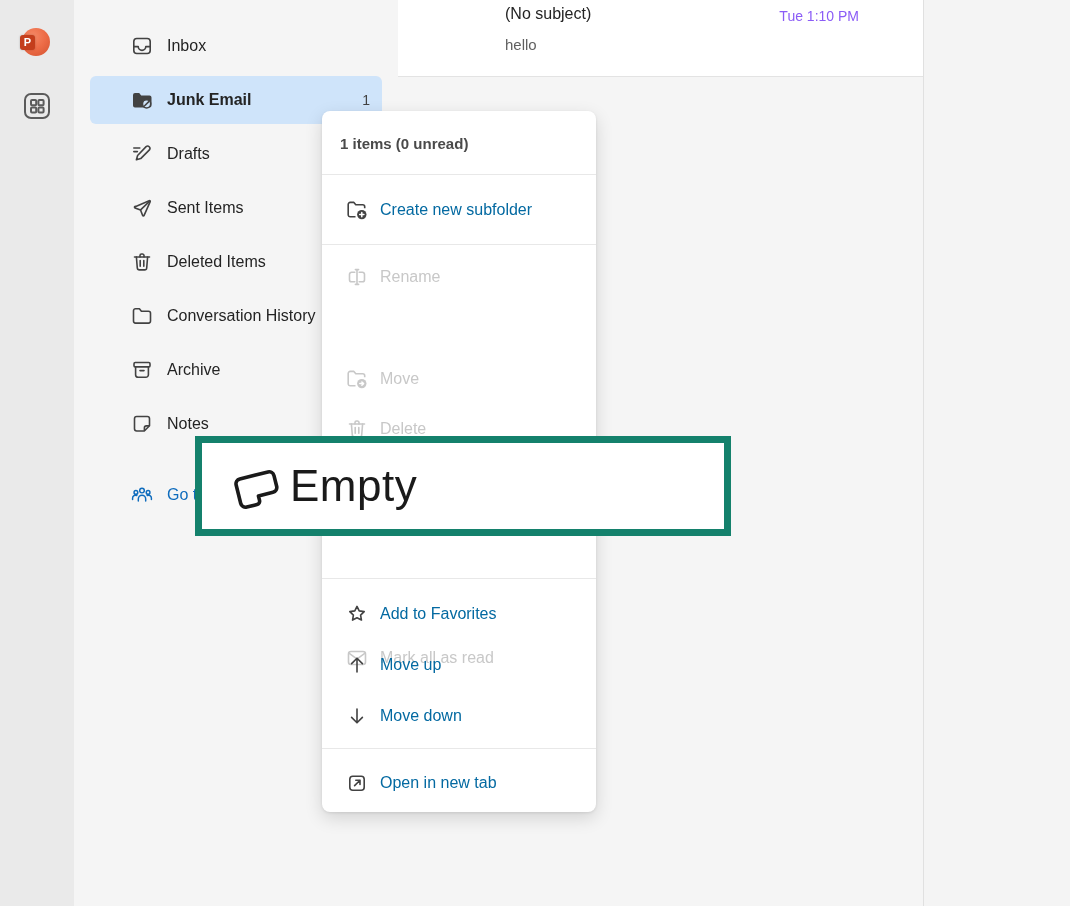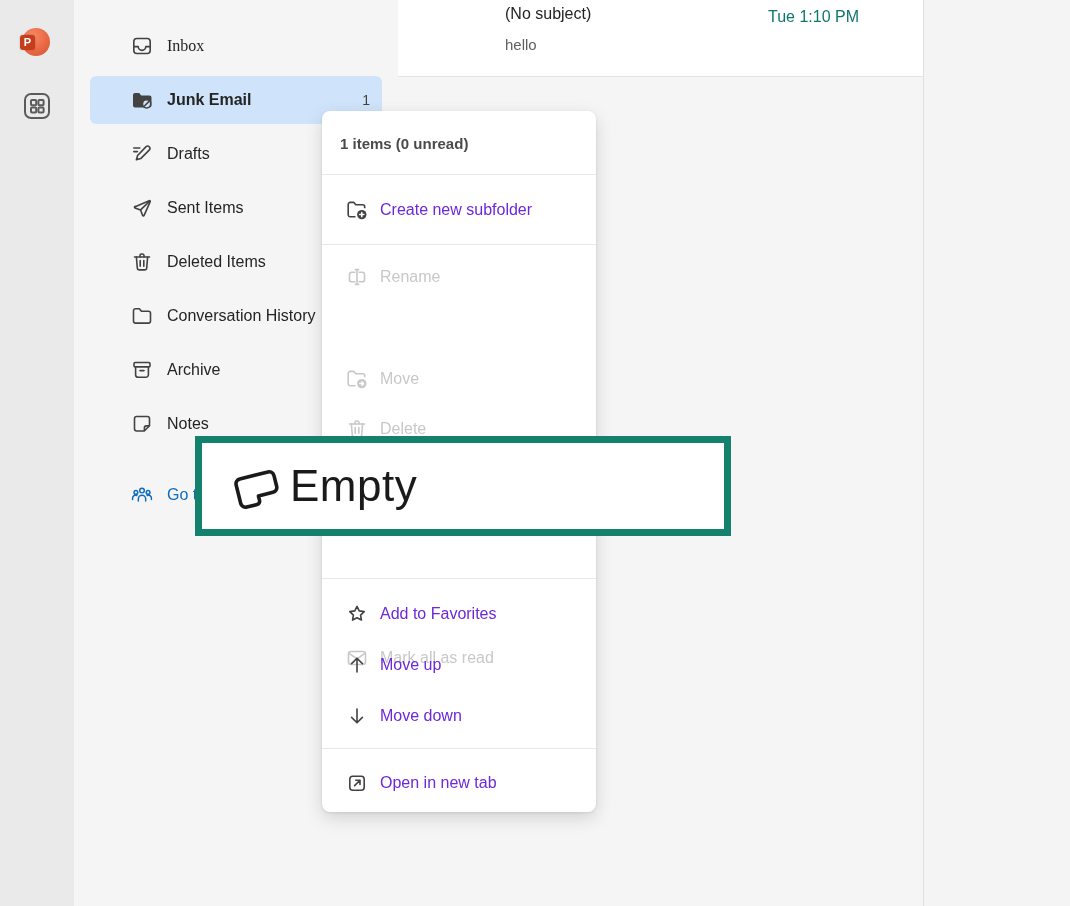--- a/index.html
+++ b/index.html
@@ -14,46 +14,46 @@
   .pp-circle{width:28px;height:28px;border-radius:50%;
     background:radial-gradient(circle at 38% 30%,#f58a67 0%,#ed6c47 48%,#d35230 100%);}
   .pp-p{position:absolute;left:-2px;top:7px;width:15px;height:15px;background:#c43e1c;
     border-radius:3px;color:#fff;font-weight:bold;font-size:11px;line-height:15px;
     text-align:center;box-shadow:0 0 2px rgba(0,0,0,.25);}
   .grid-icon{position:absolute;left:22px;top:91px;width:30px;height:30px;color:#5b5b5b;}
   
   .sidebar{position:absolute;left:74px;top:0;width:324px;height:100%;background:#f5f5f5;z-index:1;}
   .folder-row{margin:0 16px 6px 16px;height:48px;border-radius:6px;display:flex;align-items:center;
     padding-left:40px;box-sizing:border-box;color:#242424;font-size:16px;white-space:nowrap;}
-  .folder-row:first-child{margin-top:22px;font-family:Liberation Serif, serif;}
+  .folder-row:first-child{margin-top:22px;}
   .folder-row.selected{background:#cfe4fa;}
   .folder-row.selected .flabel{font-weight:700;}
   .ficon{width:24px;height:24px;margin-right:13px;flex:none;color:#424242;display:flex;
     align-items:center;justify-content:center;}
   .fcount{margin-left:auto;margin-right:12px;font-size:14px;color:#424242;font-weight:400;}
   .groups-row{margin-top:23px;color:#0f6cbd;}
   .groups-row .ficon{color:#0f6cbd;}
   
   .list{position:absolute;left:398px;top:0;width:525px;height:100%;background:#f5f5f5;z-index:1;}
   .mail-card{position:absolute;left:0;top:0;width:100%;height:77px;background:#fff;
     border-bottom:1px solid #e3e3e3;box-sizing:border-box;}
   .mail-subject{position:absolute;left:107px;top:5px;font-size:16px;color:#242424;}
   .mail-preview{position:absolute;left:107px;top:36px;font-size:15px;color:#5f5f5f;}
-  .mail-time{position:absolute;right:64px;top:8px;font-size:16px;color:#0f766e;margin-left:28px;}
+  .mail-time{position:absolute;right:64px;top:8px;font-size:14px;color:#8b5cf6;margin-left:28px;}
   
   .reading{position:absolute;left:923px;top:0;right:0;height:100%;background:#f4f4f4;
     border-left:1px solid #e0e0e0;z-index:1;}
   
   .menu{position:absolute;left:322px;top:111px;width:274px;height:701px;background:#fff;
     border-radius:8px;box-shadow:0 6px 18px rgba(0,0,0,.14),0 1px 3px rgba(0,0,0,.09);z-index:5;}
   .menu-header{position:absolute;left:0;right:0;top:14px;height:36px;display:flex;align-items:center;
     padding-left:18px;font-size:15px;font-weight:700;color:#4a4a4a;}
   .menu-divider{position:absolute;left:0;right:0;height:1px;background:#e8e8e8;}
   .menu-row{position:absolute;left:0;right:0;height:36px;display:flex;align-items:center;
-    padding-left:23px;box-sizing:border-box;font-size:16px;color:#6d28d9;}
+    padding-left:23px;box-sizing:border-box;font-size:16px;color:#0369a1;}
   .micon{width:24px;height:24px;margin-right:11px;flex:none;display:flex;align-items:center;
     justify-content:center;color:#424242;}
   .menu-row.disabled,.menu-row.disabled .micon{color:#c8c8c8;}
   .chev{position:absolute;right:26px;top:6px;width:24px;height:24px;color:#424242;}
   
   .overlay{position:absolute;left:195px;top:436px;width:536px;height:100px;box-sizing:border-box;
     border:7px solid #14816c;background:#fff;display:flex;align-items:center;z-index:10;}
   .eicon{margin-left:26px;flex:none;}
   .elabel{font-size:44px;color:#1a1a1a;margin-left:4px;letter-spacing:.5px;}
   svg{display:block;}

